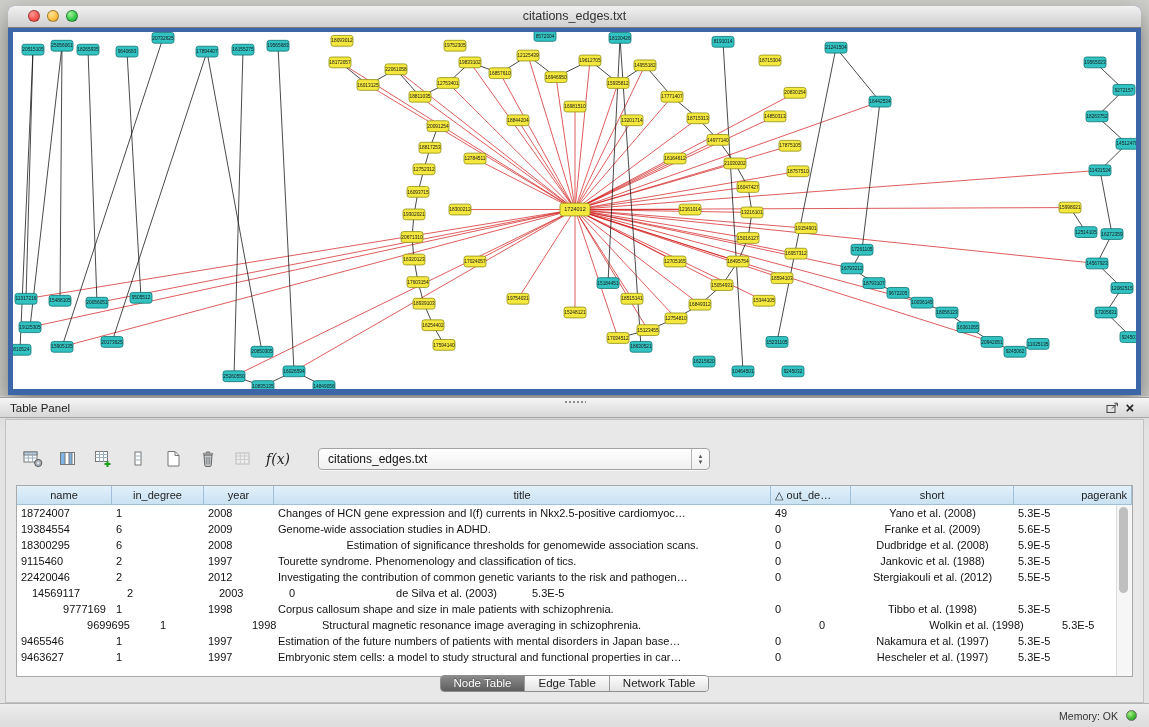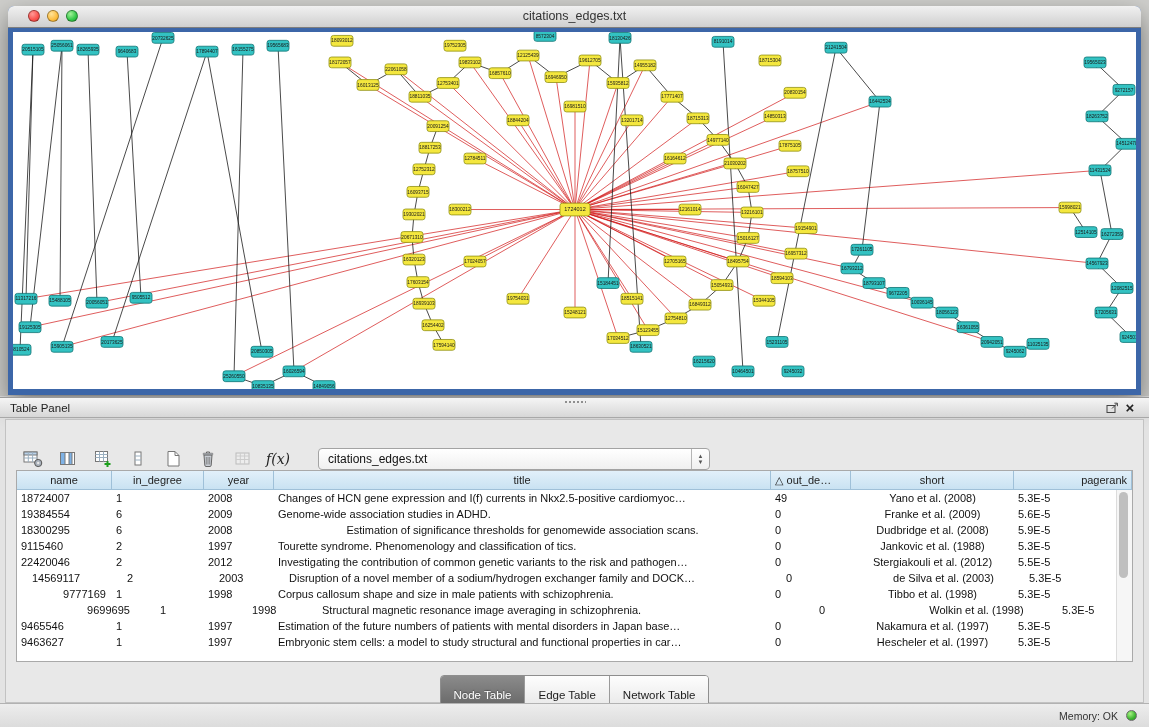--- a/index.html
+++ b/index.html
@@ -67,21 +67,21 @@
     box-shadow:0 1px 0 rgba(255,255,255,.7);
   }
   .dropdown .dd-text{flex:1;padding-left:9px;white-space:nowrap;overflow:hidden;}
   .dd-stepper{
     width:17px;align-self:stretch;border-left:1px solid #b5b5b5;
     display:flex;flex-direction:column;align-items:center;justify-content:center;
     font-size:6px;color:#555;line-height:6px;
   }
 
   .table-wrap{
-    position:absolute;top:50px;left:10px;right:10px;height:192px;box-sizing:border-box;
+    position:absolute;top:65px;left:10px;right:10px;height:192px;box-sizing:border-box;
     background:#fff;border:1px solid #a9a9a9;overflow:hidden;
   }
   .thead{display:flex;height:19px;}
   .th{
     box-sizing:border-box;height:19px;line-height:18px;font-size:11px;color:#222;
     background:linear-gradient(#e2f0fa,#c9e2f2);
     border-right:1px solid #9fc0d8;border-bottom:1px solid #9fc0d8;
     white-space:nowrap;overflow:hidden;padding:0 4px;
   }
   .tbody{position:absolute;top:19px;left:0;right:15px;bottom:0;overflow:hidden;}
@@ -92,21 +92,21 @@
   }
   .scrollbar{
     position:absolute;top:19px;right:0;bottom:0;width:15px;
     background:#f6f6f6;border-left:1px solid #dcdcdc;
   }
   .scroll-thumb{position:absolute;top:2px;left:2px;width:9px;height:86px;border-radius:6px;background:#bfbfbf;}
 
   .tabs-row{position:absolute;left:0;right:0;top:255px;display:flex;justify-content:center;}
   .tab-group{display:inline-flex;border:1px solid #8e8e8e;border-radius:4px;overflow:hidden;}
   .tab{
-    padding:12px 13px;font-size:11.5px;color:#1c1c1c;
+    padding:0 13px;font-size:11.5px;color:#1c1c1c;
     background:linear-gradient(#fdfdfd,#e3e3e3);
     border-left:1px solid #9a9a9a;line-height:15px;
   }
   .tab:first-child{border-left:none;}
   .tab.active{background:linear-gradient(#8b8b8b,#5e5e5e);color:#fff;text-shadow:0 -1px 1px rgba(0,0,0,.35);}
 
   
   .status-bar{
     position:absolute;left:0;bottom:0;width:100%;height:24px;box-sizing:border-box;
     background:linear-gradient(#ededed,#dcdcdc);border-top:1px solid #b2b2b2;
@@ -871,21 +871,20 @@
           <div class="td" style="text-align: left; width: 70px;">2012</div>
           <div class="td" style="text-align: left; width: 497px;">Investigating the contribution of common genetic variants to the risk and pathogen…</div>
           <div class="td" style="text-align: left; width: 80px;">0</div>
           <div class="td" style="text-align: center; width: 163px;">Stergiakouli et al. (2012)</div>
           <div class="td" style="text-align: left; flex: 1 1 0%;">5.5E-5</div>
         </div>
         <div class="tr">
           <div class="td" style="text-align: left; width: 95px; margin-left: 11px;">14569117</div>
           <div class="td" style="text-align: left; width: 92px;">2</div>
           <div class="td" style="text-align: left; width: 70px;">2003</div>
-          <div class="td" style="text-align: left; width: 497px;">Disruption of a novel member of a sodium/hydrogen exchanger family and DOCK…</div>
           <div class="td" style="text-align: left; width: 80px;">0</div>
           <div class="td" style="text-align: center; width: 163px;">de Silva et al. (2003)</div>
           <div class="td" style="text-align: left; flex: 1 1 0%;">5.3E-5</div>
         </div>
         <div class="tr">
           <div class="td" style="text-align: center; width: 95px; padding-left: 44px;">9777169</div>
           <div class="td" style="text-align: left; width: 92px;">1</div>
           <div class="td" style="text-align: left; width: 70px;">1998</div>
           <div class="td" style="text-align: left; width: 497px;">Corpus callosum shape and size in male patients with schizophrenia.</div>
           <div class="td" style="text-align: left; width: 80px;">0</div>

